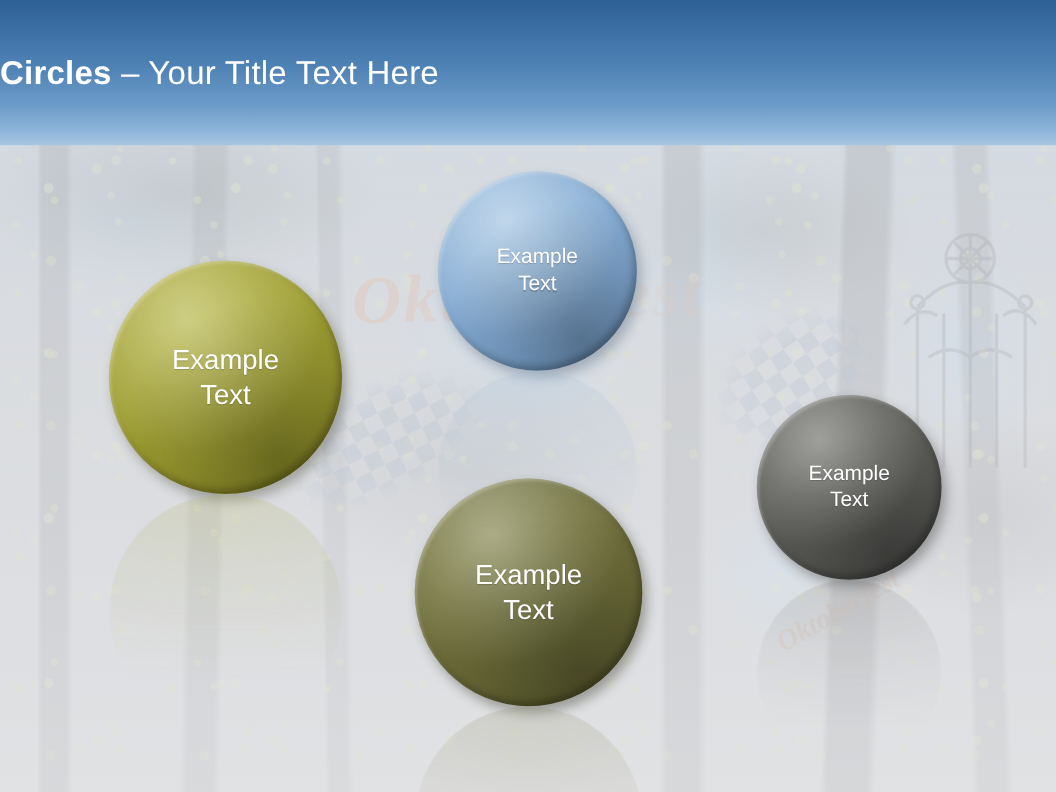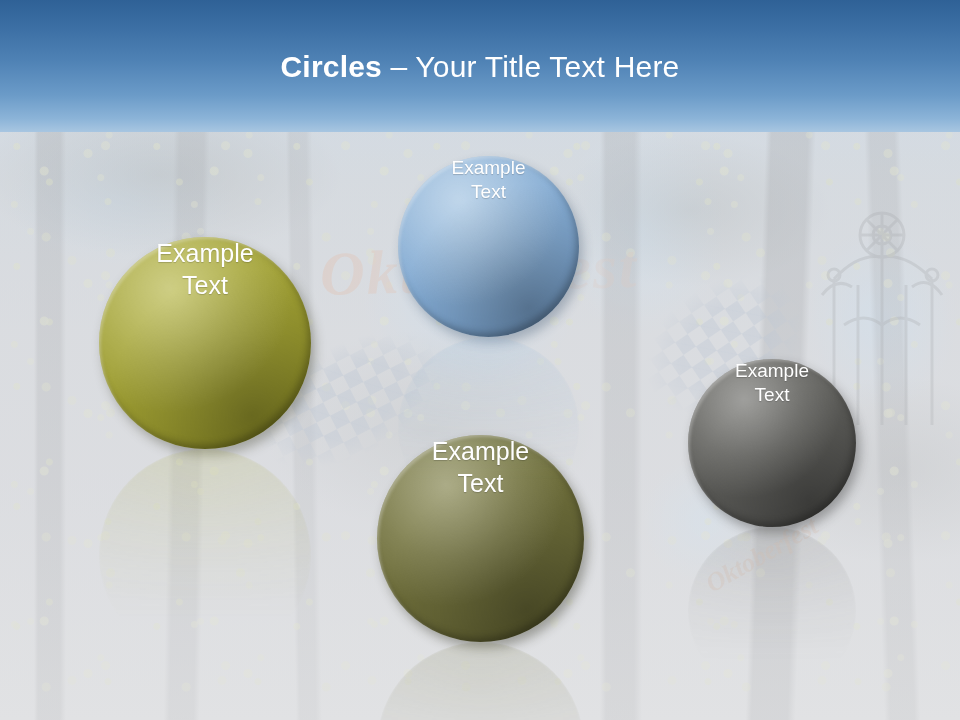--- a/index.html
+++ b/index.html
@@ -163,35 +163,36 @@
         #3a6da2 18%,
         #4e81b4 45%,
         #6b9bc8 72%,
         #8cb4d8 90%,
         #a8c6e1 100%);
   }
   #title {
     position: absolute;
     left: 0; top: 49px;
     width: 960px;
-    text-align: center;
+    text-align: left;
     color: #ffffff;
     font-size: 30px;
     line-height: 36px;
     white-space: nowrap;
     letter-spacing: .2px;
   }
   #title .strong { font-weight: 700; }
   #title .rest   { font-weight: 400; }
 
   
   .node {
     position: absolute;
     border-radius: 50%;
     display: flex;
+    align-items: center;
     justify-content: center;
     text-align: center;
     color: #ffffff;
     box-sizing: border-box;
   }
   .node .label {
     position: relative;
     z-index: 3;
     padding: 0 10px;
     line-height: 1.28;

